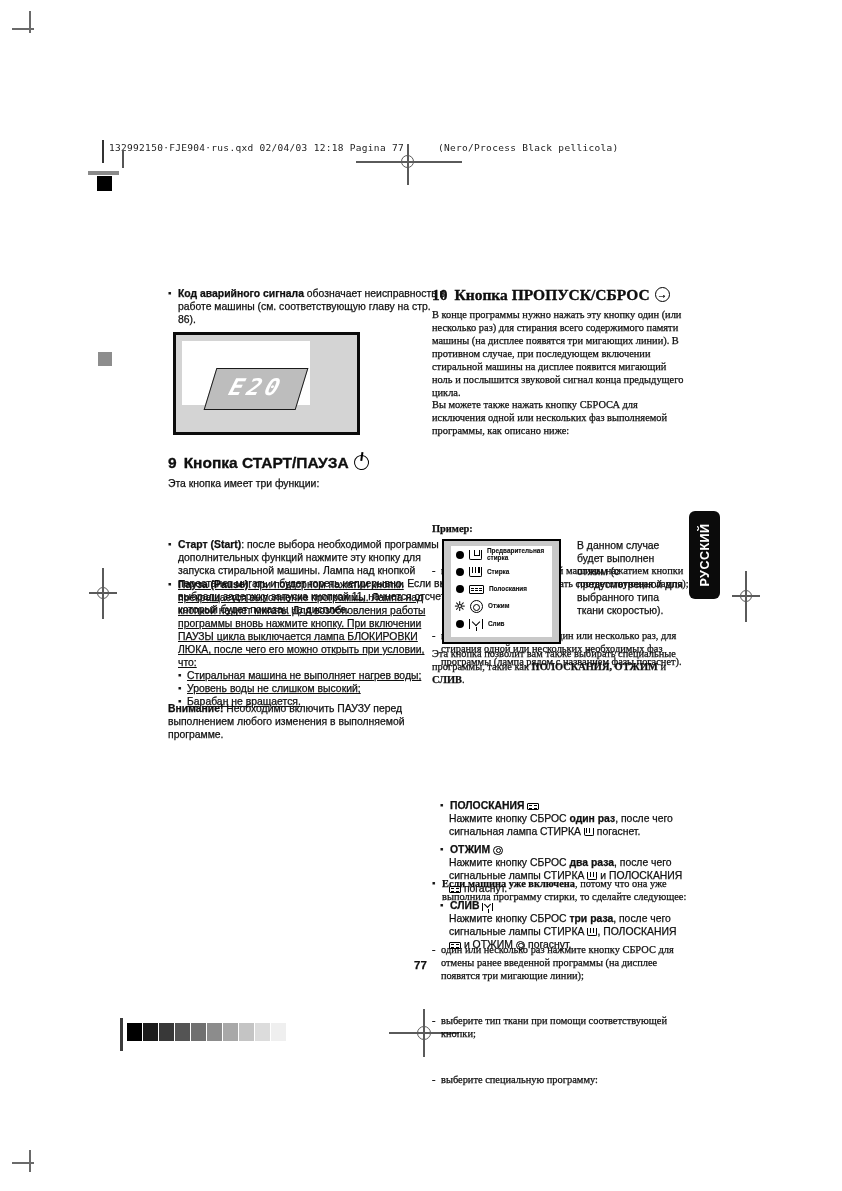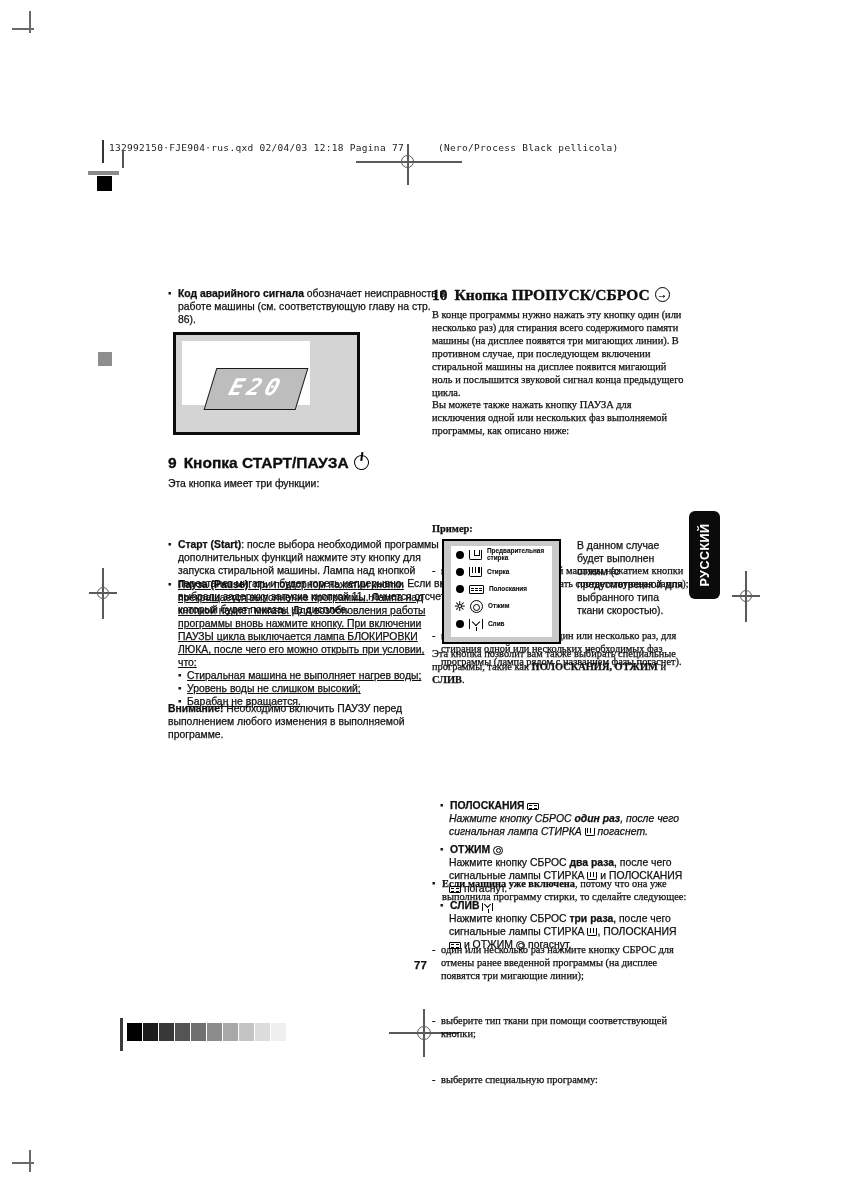--- a/index.html
+++ b/index.html
@@ -180,21 +180,21 @@
 
   <div class="abs colL txt" style="top:702px;">
     <div><span class="b">Внимание!</span><span> Необходимо включить ПАУЗУ перед выполнением любого изменения в выполняемой программе.</span></div>
   </div>
 
   <h2 class="sec abs colR" style="top:286px;">
     <span class="num">10</span><span>Кнопка ПРОПУСК/СБРОС</span><span class="sec-icon skip-reset"></span>
   </h2>
 
   <div class="abs colR txt" style="top:308px;">В конце программы нужно нажать эту кнопку один (или несколько раз) для стирания всего содержимого памяти машины (на дисплее появятся три мигающих линии). В противном случае, при последующем включении стиральной машины на дисплее появится мигающий ноль и послышится звуковой сигнал конца предыдущего цикла.</div>
-  <div class="abs colR txt" style="top:398px;">Вы можете также нажать кнопку ПАУЗА для исключения одной или нескольких фаз выполняемой программы, как описано ниже:</div>
+  <div class="abs colR txt" style="top:398px;">Вы можете также нажать кнопку СБРОСА для исключения одной или нескольких фаз выполняемой программы, как описано ниже:</div>
   <div class="abs colR txt dash" style="top:439px;">включите паузу стиральной машины нажатием кнопки СТАРТ/ПАУЗА (будет мигать соответствующая лампа);</div>
   <div class="abs colR txt dash" style="top:478px;">нажмите кнопку СБРОС один или несколько раз, для стирания одной или нескольких необходимых фаз программы (лампа рядом с названием фазы погаснет).</div>
 
   <div class="abs colR txt b" style="top:522px;">Пример:</div>
 
   <div class="example-panel">
     <div class="panel-inner">
       <div class="panel-row">
         <span class="lamp"></span>
         <span class="ticon i-prewash pi"></span>
@@ -226,21 +226,21 @@
   <div class="example-caption txt">В данном случае будет выполнен отжим (с предусмотренной для выбранного типа ткани скоростью).</div>
 
   <div class="abs colR txt" style="top:647px;"><span>Эта кнопка позволит вам также выбирать специальные программы, такие как </span><span class="b">ПОЛОСКАНИЯ, ОТЖИМ</span><span> и </span><span class="b">СЛИВ</span><span>.</span></div>
   <div class="abs colR txt bullet" style="top:687px;"><span class="b">Если машина уже включена</span><span>, потому что она уже выполнила программу стирки, то сделайте следующее:</span></div>
   <div class="abs colR txt dash" style="top:727px;">один или несколько раз нажмите кнопку СБРОС для отмены ранее введенной программы (на дисплее появятся три мигающие линии);</div>
   <div class="abs colR txt dash" style="top:759px;">выберите тип ткани при помощи соответствующей кнопки;</div>
   <div class="abs colR txt dash" style="top:792px;">выберите специальную программу:</div>
 
   <div class="abs txt" style="left:440px;width:244px;top:799px;">
     <div class="bullet"><span class="b">ПОЛОСКАНИЯ </span><span class="ticon i-rinse"></span></div>
-    <div style="padding-left:9px;font-style:italic;"><span>Нажмите кнопку СБРОС </span><span class="b">один раз</span><span>, после чего сигнальная лампа СТИРКА </span><span class="ticon i-wash"></span><span> погаснет.</span></div>
+    <div style="padding-left:9px;"><span>Нажмите кнопку СБРОС </span><span class="b">один раз</span><span>, после чего сигнальная лампа СТИРКА </span><span class="ticon i-wash"></span><span> погаснет.</span></div>
   </div>
 
   <div class="abs txt" style="left:440px;width:244px;top:843px;">
     <div class="bullet"><span class="b">ОТЖИМ </span><span class="ticon i-spin"></span></div>
     <div style="padding-left:9px;"><span>Нажмите кнопку СБРОС </span><span class="b">два раза</span><span>, после чего сигнальные лампы СТИРКА </span><span class="ticon i-wash"></span><span> и ПОЛОСКАНИЯ </span><span class="ticon i-rinse"></span><span> погаснут.</span></div>
   </div>
 
   <div class="abs txt" style="left:440px;width:244px;top:899px;">
     <div class="bullet"><span class="b">СЛИВ </span><span class="ticon i-drain"></span></div>
     <div style="padding-left:9px;"><span>Нажмите кнопку СБРОС </span><span class="b">три раза</span><span>, после чего сигнальные лампы СТИРКА </span><span class="ticon i-wash"></span><span>, ПОЛОСКАНИЯ </span><span class="ticon i-rinse"></span><span> и ОТЖИМ </span><span class="ticon i-spin"></span><span> погаснут.</span></div>

